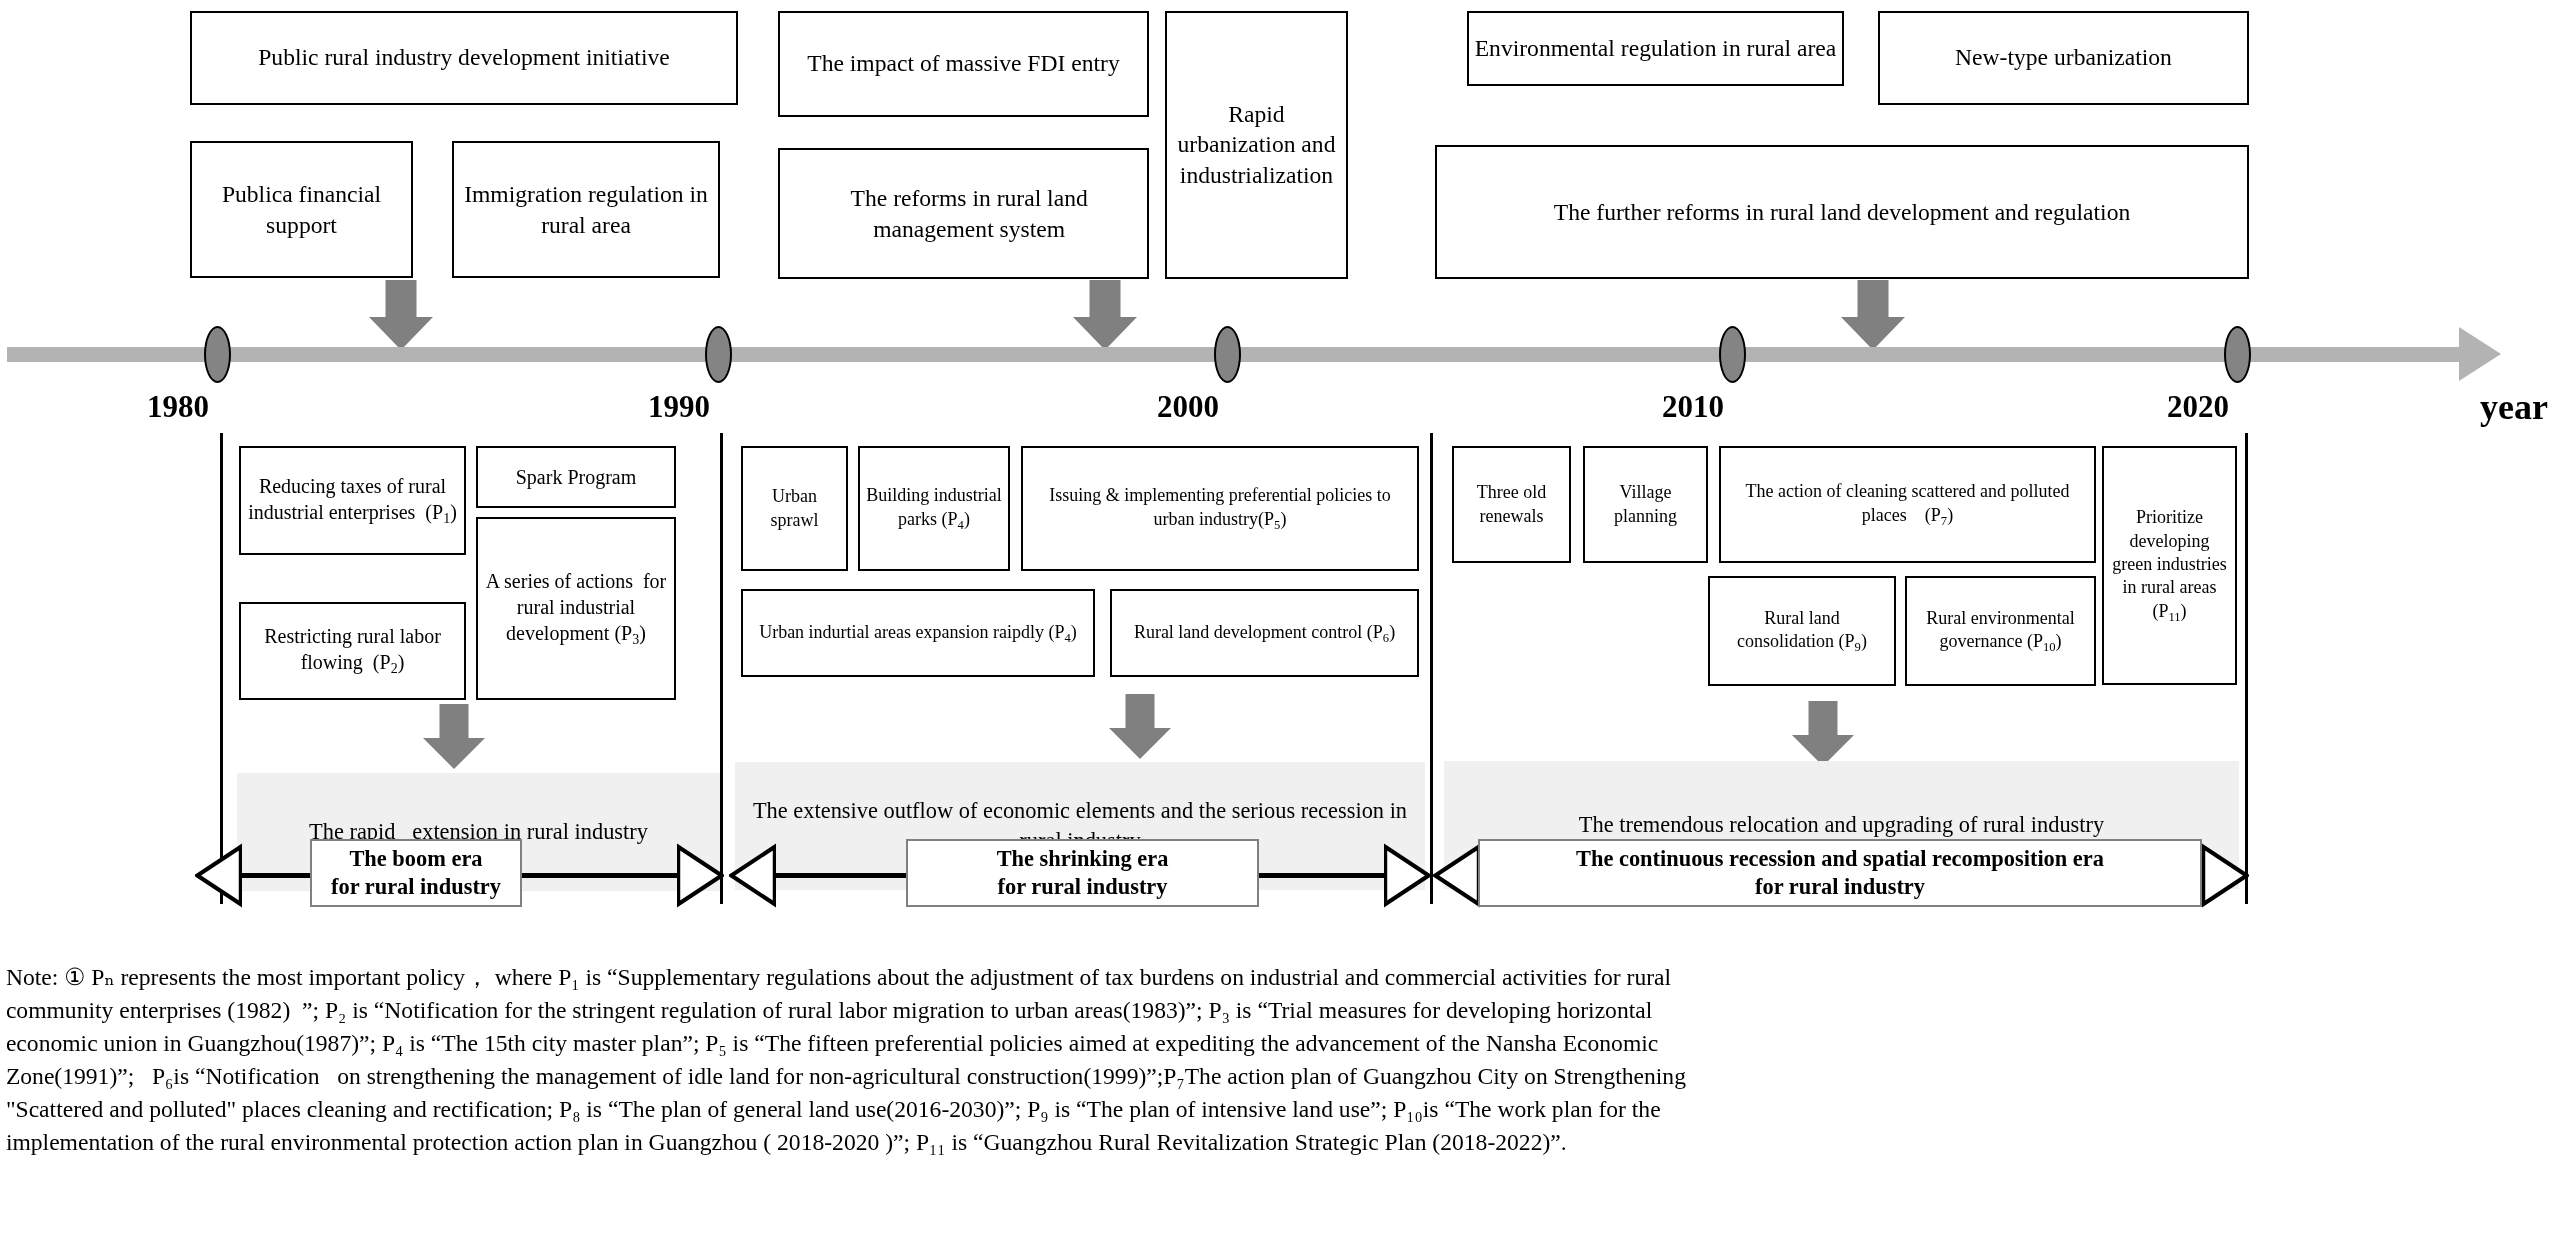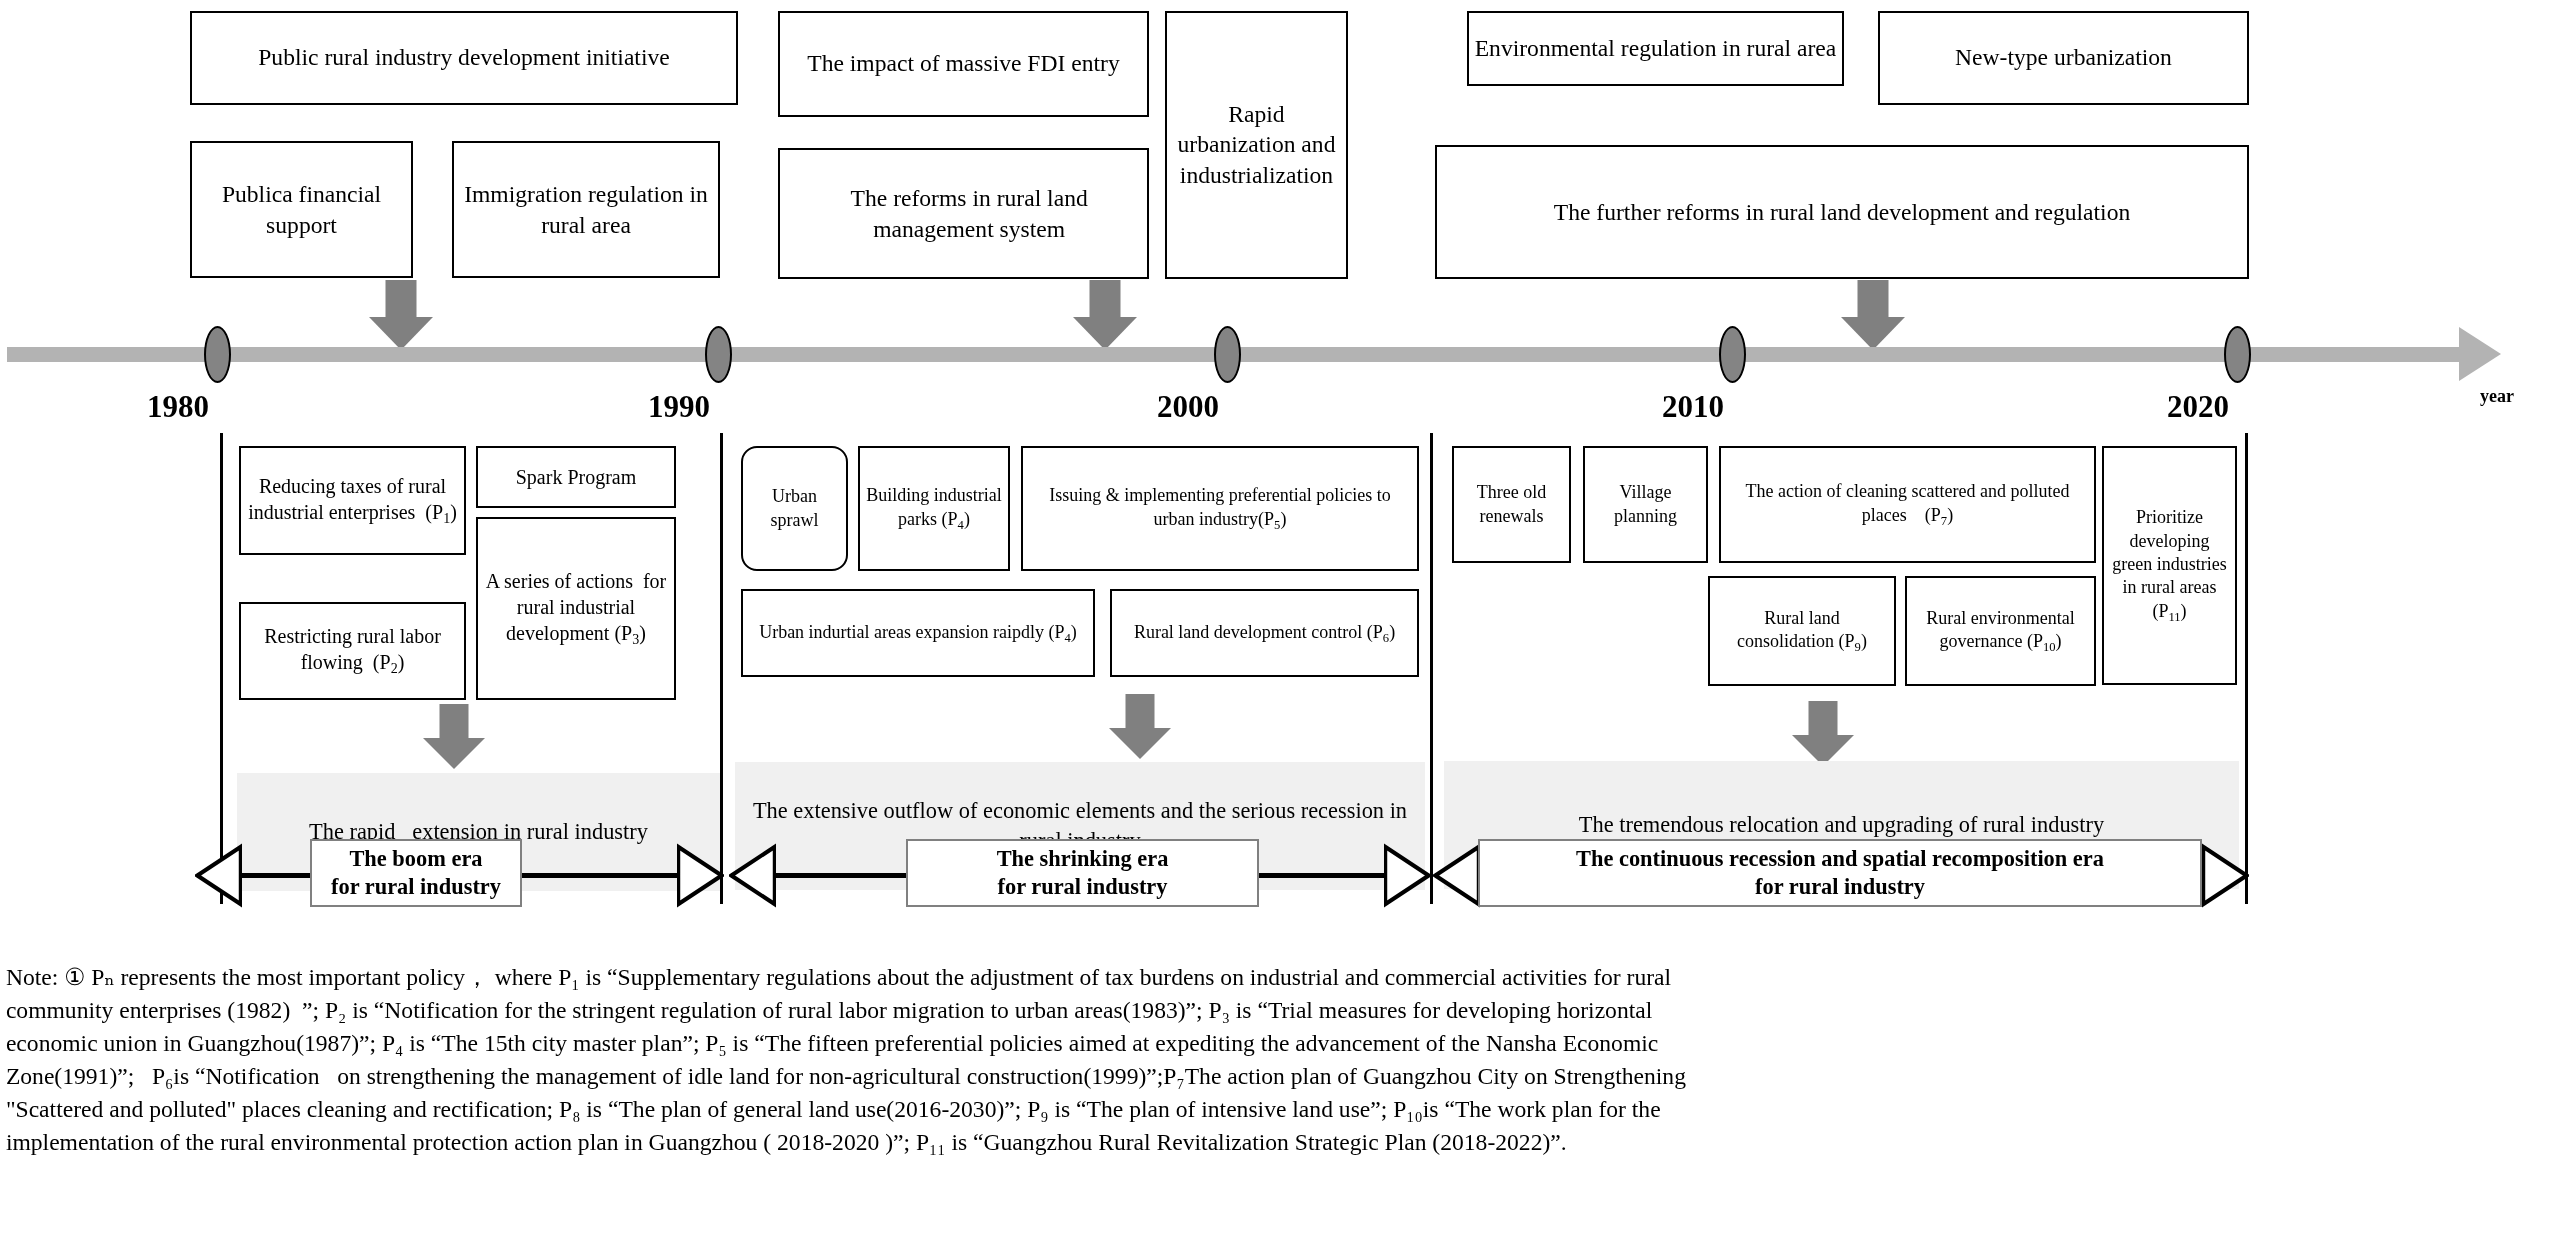--- a/index.html
+++ b/index.html
@@ -48,21 +48,21 @@
   .year-label {
     position:absolute;
     font-weight:bold;
     font-size:31px;
     text-align:left;
     white-space:nowrap;
   }
   .axis-name {
     position:absolute;
     font-weight:bold;
-    font-size:18px;
+    font-size:36px;
     white-space:nowrap;
   }
 
   
   .down-arrow { position:absolute; }
   .down-arrow .shaft {
     position:absolute; left:50%; top:0; transform:translateX(-50%);
     background:#808080;
   }
   .down-arrow .head {
@@ -203,21 +203,21 @@
     </span>
   </div>
 
   <div class="down-arrow" style="left:421px; top:704px; width:65px; height:65px;">
     <div class="shaft" style="width:29px; height:35px;"></div>
     <div class="head" style="top:34px; border-left-width:31px; border-right-width:31px; border-top-width:31px;"></div>
   </div>
 
   <div class="summary" style="left:237px; top:773px; width:483px; height:118px;">The rapid  extension in rural industry</div>
 
-  <div class="box xs" style="left:741px; top:446px; width:107px; height:125px;border-radius:16px;">Urban sprawl</div>
+  <div class="box xs" style="left:741px; top:446px; width:107px; height:125px;">Urban sprawl</div>
 
   <div class="box xs" style="left:858px; top:446px; width:152px; height:125px;">
     <span>
       <span>Building industrial parks (P</span><span class="sub">4</span><span>)</span>
     </span>
   </div>
 
   <div class="box xs" style="left:1021px; top:446px; width:398px; height:125px;">
     <span>
       <span>Issuing &amp; implementing preferential policies to urban industry(P</span><span class="sub">5</span><span>)</span>

